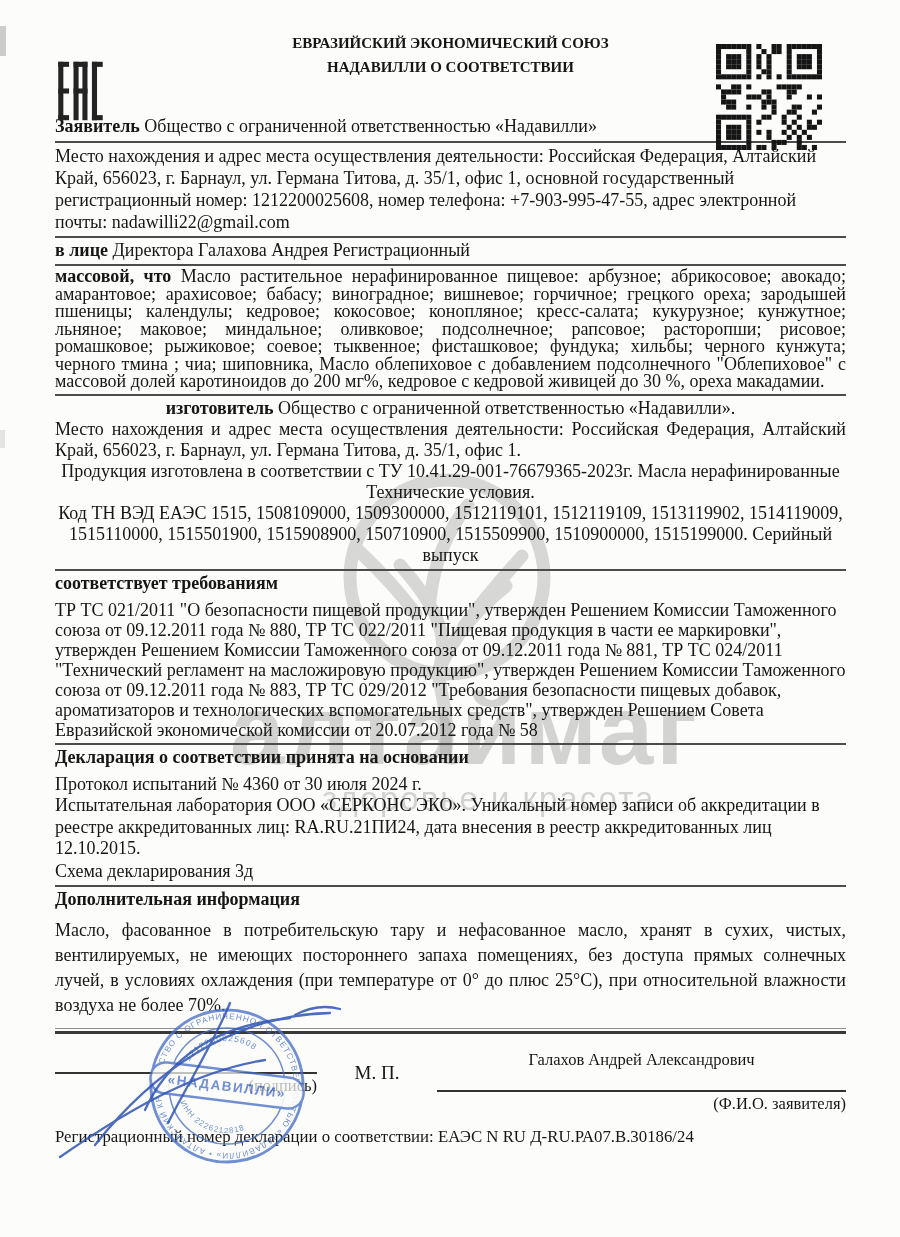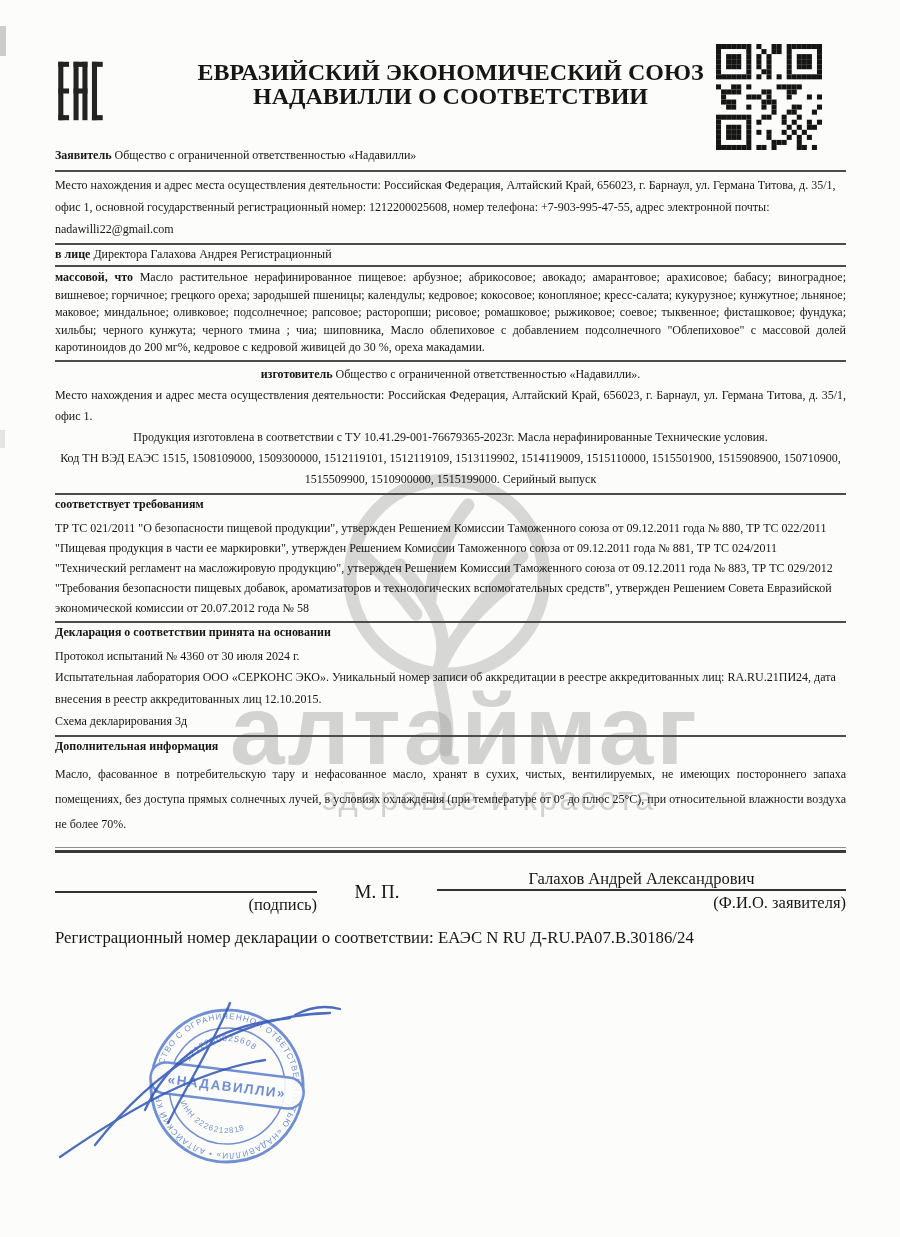--- a/index.html
+++ b/index.html
@@ -1,23 +1,23 @@
 <!DOCTYPE html>
 <html><head>
 <meta charset="utf-8">
 <style>
   html,body{margin:0;padding:0;background:#e9e9e7;}
   .page{position:relative;width:900px;height:1237px;margin:0 auto;background:#fcfcfa;
         font-family:"Liberation Serif","DejaVu Serif",serif;color:#161616;overflow:hidden;}
   .watermark{position:absolute;left:0;top:0;z-index:0;pointer-events:none;}
   .content{position:relative;z-index:1;padding:0 54px 0 55px;}
-  .doc-titles{padding-top:60px;text-align:center;font-weight:bold;font-size:24px;line-height:24px;}
+  .doc-titles{padding-top:31px;text-align:center;font-weight:bold;font-size:15px;line-height:24px;}
   .eac{position:absolute;left:57px;top:54px;width:47px;height:74px;z-index:2;}
   .qr{position:absolute;left:716px;top:44px;width:106px;height:106px;z-index:2;}
-  p,h3{margin:0;font-size:12px;font-weight:normal;}
+  p,h3{margin:0;font-size:18px;font-weight:normal;}
   h3{font-weight:bold;}
   b.lbl{font-weight:bold;}
   hr{border:0;border-top:2px solid #4c4c4c;margin:3px 0 2px;}
   hr.thin{border-top:1px solid #8f8f8f;margin:10px 0 2px;}
   hr.thick{border-top:3px solid #383838;margin:0 0 4px;}
   .row-applicant{margin-top:36px;line-height:23px;}
   .p-address{line-height:22px;}
   .p-declare{line-height:17.5px;text-align:justify;}
   .p-manu{line-height:21px;text-align:center;}
   .p-manu.just{text-align:justify;}
@@ -25,21 +25,21 @@
   .p-basis{line-height:21.5px;}
   .p-scheme{line-height:22px;}
   .p-add{line-height:25px;text-align:justify;margin-top:8px;}
   .gap-s{margin-top:6px;}
   .sig-row{display:flex;margin-top:16px;}
   .sig-left{width:262px;padding-top:20px;}
   .sig-line{border-bottom:2px solid #333;height:2px;}
   .sig-caption{text-align:right;font-size:16.5px;margin-top:2px;}
   .sig-mp{width:120px;text-align:center;font-size:19px;padding-top:12px;}
   .sig-right{flex:1;padding-top:0;}
-  .sig-name{text-align:center;font-size:16.5px;border-bottom:2px solid #333;padding-bottom:0;}
+  .sig-name{text-align:center;font-size:16.5px;border-bottom:2px solid #333;padding-bottom:20px;}
   .regs{margin-top:10px;font-weight:normal;font-size:16.8px;line-height:25px;}
   .stamp{position:absolute;left:122px;top:981px;width:210px;height:210px;z-index:3;pointer-events:none;}
   .autograph{position:absolute;left:40px;top:985px;width:380px;height:200px;z-index:4;pointer-events:none;}
   .smudge{position:absolute;left:0;z-index:2;background:rgba(60,60,60,.25);}
 </style>
 </head>
 <body>
 
 <div class="page">
 

